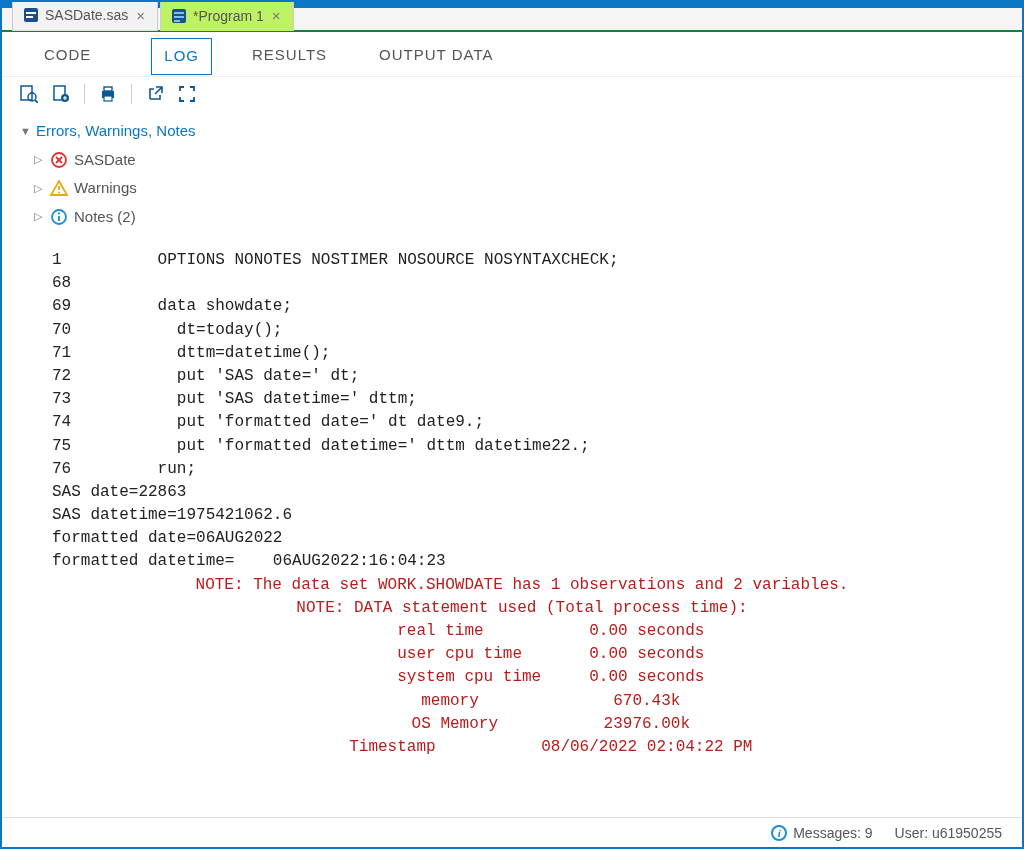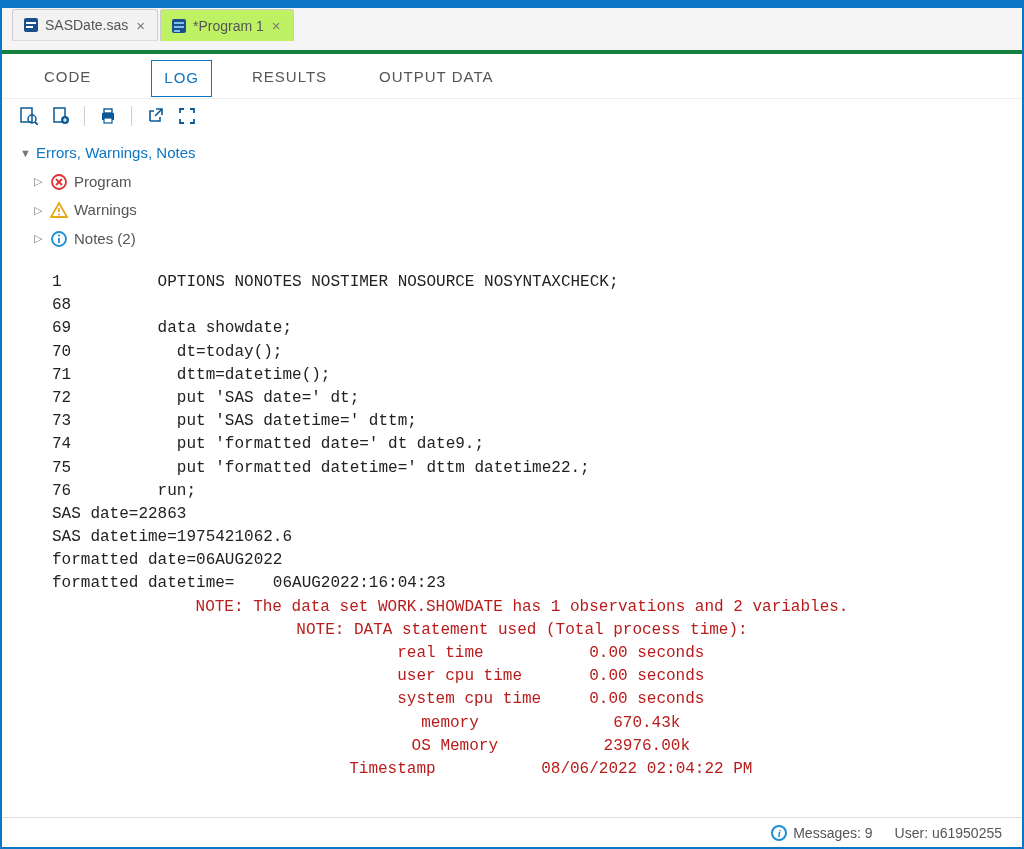--- a/index.html
+++ b/index.html
@@ -12,25 +12,25 @@
     border: 2px solid #0b76c4;
     display: flex;
     flex-direction: column;
   }
   .top-bar {
     height: 6px;
     background: #0b76c4;
   }
   .file-tabs {
     display: flex;
-    align-items: flex-start;
+    align-items: flex-end;
     background: #f5f5f5;
     padding: 0 10px 0 10px;
-    border-bottom: 4px solid #15803d;
-    height: 46px;
+    border-bottom: 2px solid #15803d;
+    height: 24px;
   }
   .file-tab {
     display: flex;
     align-items: center;
     gap: 6px;
     padding: 6px 10px;
     border: 1px solid #ccc;
     border-bottom: none;
     background: #bef264;
     margin-right: 2px;
@@ -247,21 +247,21 @@
   </div>
   <div class="tree-row tree-child">
     <span class="tri">▷</span>
     <span class="ic">
       <svg viewBox="0 0 18 18">
           <circle cx="9" cy="9" r="7" fill="none" stroke="#d33" stroke-width="1.8"></circle>
           <line x1="6" y1="6" x2="12" y2="12" stroke="#d33" stroke-width="1.8"></line>
           <line x1="12" y1="6" x2="6" y2="12" stroke="#d33" stroke-width="1.8"></line>
         </svg>
     </span>
-    <span>Program</span>
+    <span>SASDate</span>
   </div>
   <div class="tree-row tree-child">
     <span class="tri">▷</span>
     <span class="ic">
       <svg viewBox="0 0 18 18">
           <path d="M9 2 L17 16 L1 16 Z" fill="none" stroke="#e6a817" stroke-width="1.8"></path>
           <line x1="9" y1="7" x2="9" y2="11" stroke="#e6a817" stroke-width="1.8"></line>
           <circle cx="9" cy="13.5" r="1" fill="#e6a817"></circle>
         </svg>
     </span>

